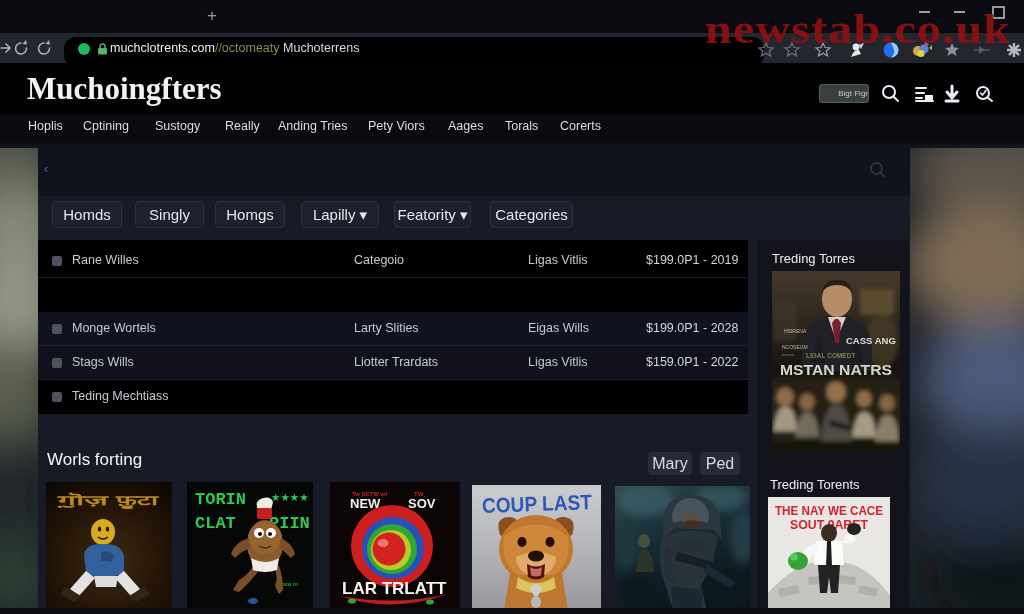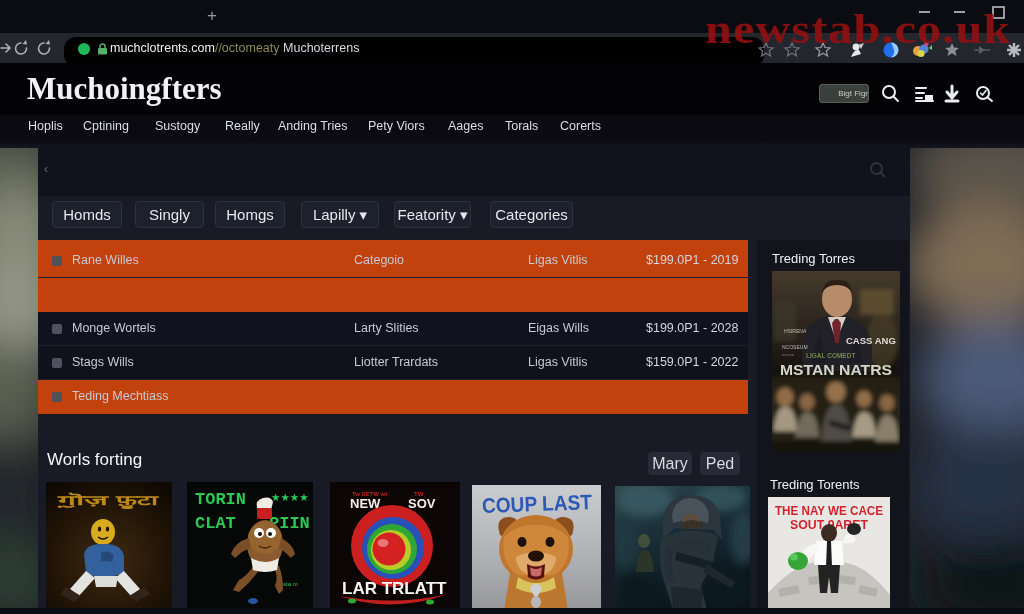--- a/index.html
+++ b/index.html
@@ -31,21 +31,21 @@
 
 #content{position:absolute;left:38px;top:147px;width:872px;height:467px;background:#181b25}
 #spanel{position:absolute;left:38px;top:147px;width:872px;height:49px;background:#11131c}
 #sinput{position:absolute;left:60px;top:154px;width:626px;height:31px;background:#fbfbfb;border-radius:2px;color:#3c3c44;font-size:13px;line-height:31px}
 #sinput span{margin-left:16px}
 #sbox2{position:absolute;left:697px;top:154px;width:203px;height:31px;background:#fbfbfb;border-radius:2px;color:#55555e;font-size:12px;line-height:31px}
 #sbox2 span{margin-left:15px}
 #chev{position:absolute;left:44px;top:162px;color:#6a6e7d;font-size:12px}
 .fbtn{position:absolute;top:201px;height:27px;background:#1d212d;border:1px solid #2c3140;border-radius:4px;color:#e6e7ec;font-size:15px;text-align:center;line-height:25px}
 
-#tbl{position:absolute;left:38px;top:240px;width:710px;height:174px;background:#c2410c}
+#tbl{position:absolute;left:38px;top:240px;width:710px;height:174px;background:#000000}
 .trow{position:absolute;left:0;width:710px;height:34px;border-bottom:1px solid #1d202c;color:#c6cad4;font-size:12.5px}
 .trow .cb{position:absolute;left:14px;top:12px;width:10px;height:10px;background:#4e525e;border-radius:2px}
 .trow .c1{position:absolute;left:34px;top:9px}
 .trow .c2{position:absolute;left:316px;top:9px}
 .trow .c3{position:absolute;left:490px;top:9px}
 .trow .c4{position:absolute;left:608px;top:9px;color:#d2d5de}
 
 #sbar{position:absolute;left:757px;top:240px;width:152px;height:374px;background:#12131b}
 .sbh{position:absolute;left:15px;color:#f0f1f4;font-size:13px;font-weight:normal}
 

